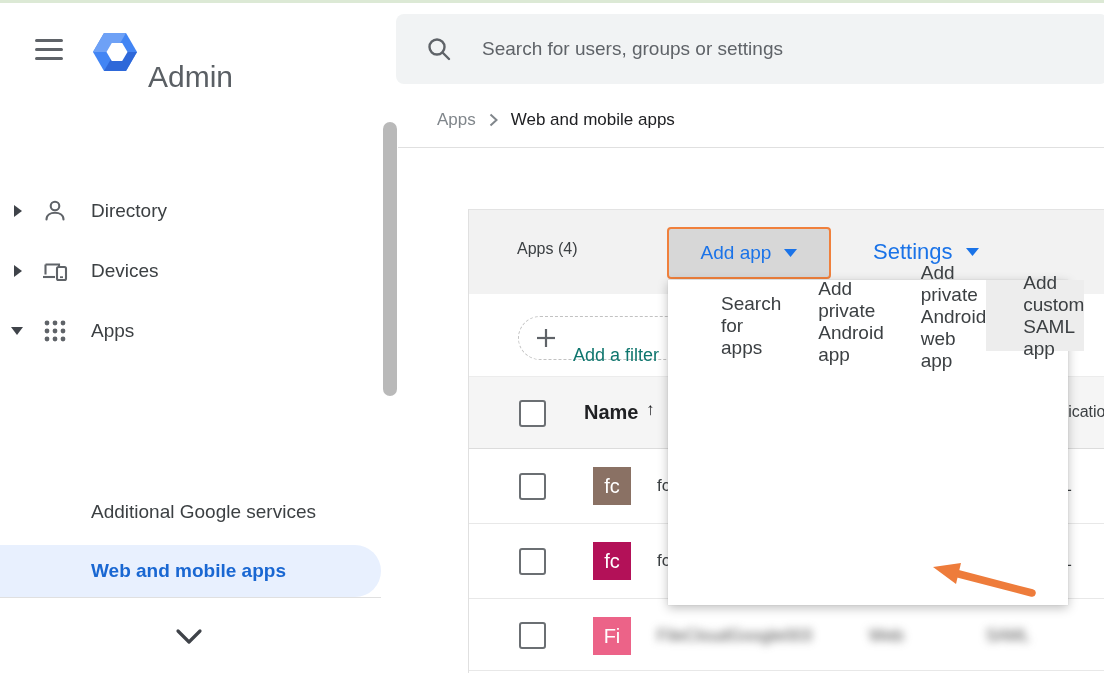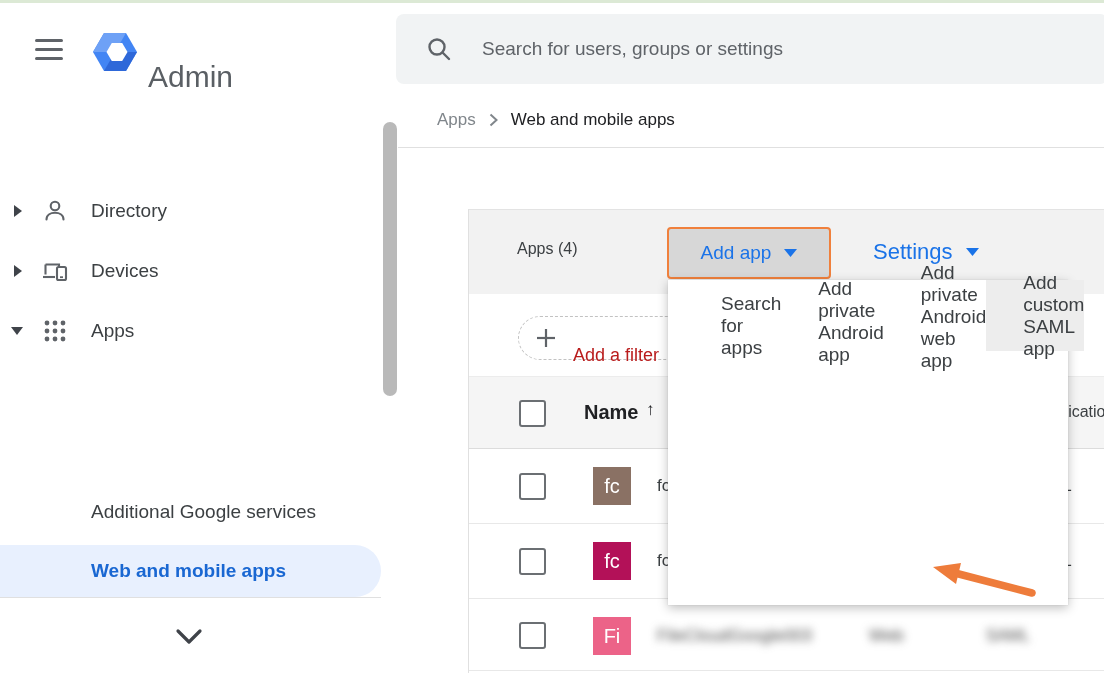--- a/index.html
+++ b/index.html
@@ -48,21 +48,21 @@
               background:#d7d7d7;border:2px solid #f0803c;border-radius:4px;
               display:flex;align-items:center;justify-content:center;gap:13px;cursor:pointer;}
   .addapp-btn span{color:#1a73e8;font-size:19px;}
   .settings-btn{position:absolute;left:404px;top:0;height:84px;display:flex;align-items:center;gap:13px;cursor:pointer;}
   .settings-btn span{color:#1a73e8;font-size:22px;}
 
   .filter-row{position:absolute;left:0;top:84px;width:100%;height:82px;background:#fff;}
   .filter-chip{position:absolute;left:49px;top:22px;width:205px;height:44px;box-sizing:border-box;
                border:1px dashed #c2c2c2;border-radius:22px;display:flex;align-items:center;
                padding-left:17px;gap:17px;cursor:pointer;}
-  .filter-chip span{font-size:18px;color:#b91c1c;white-space:nowrap;margin-top:34px;}
+  .filter-chip span{font-size:18px;color:#0f766e;white-space:nowrap;margin-top:34px;}
 
   .thead{position:absolute;left:0;top:166px;width:100%;height:73px;background:#f5f5f5;
          border-top:1px solid #ececec;border-bottom:1px solid #dcdcdc;box-sizing:border-box;}
   .checkbox{position:absolute;width:27px;height:27px;box-sizing:border-box;border:2px solid #6b6f73;
             border-radius:3px;background:#fff;cursor:pointer;}
   .th-name{position:absolute;left:115px;top:24px;font-size:20px;font-weight:700;color:#202124;cursor:pointer;}
   .th-sort{position:absolute;left:177px;top:23px;font-size:17px;font-weight:600;color:#202124;}
   .th-auth{position:absolute;left:544px;top:26px;width:220px;font-size:16px;font-weight:500;color:#3c4043;}
 
   .trow{position:absolute;left:0;width:100%;height:75px;border-bottom:1px solid #e8e8e8;box-sizing:border-box;background:#fff;}

